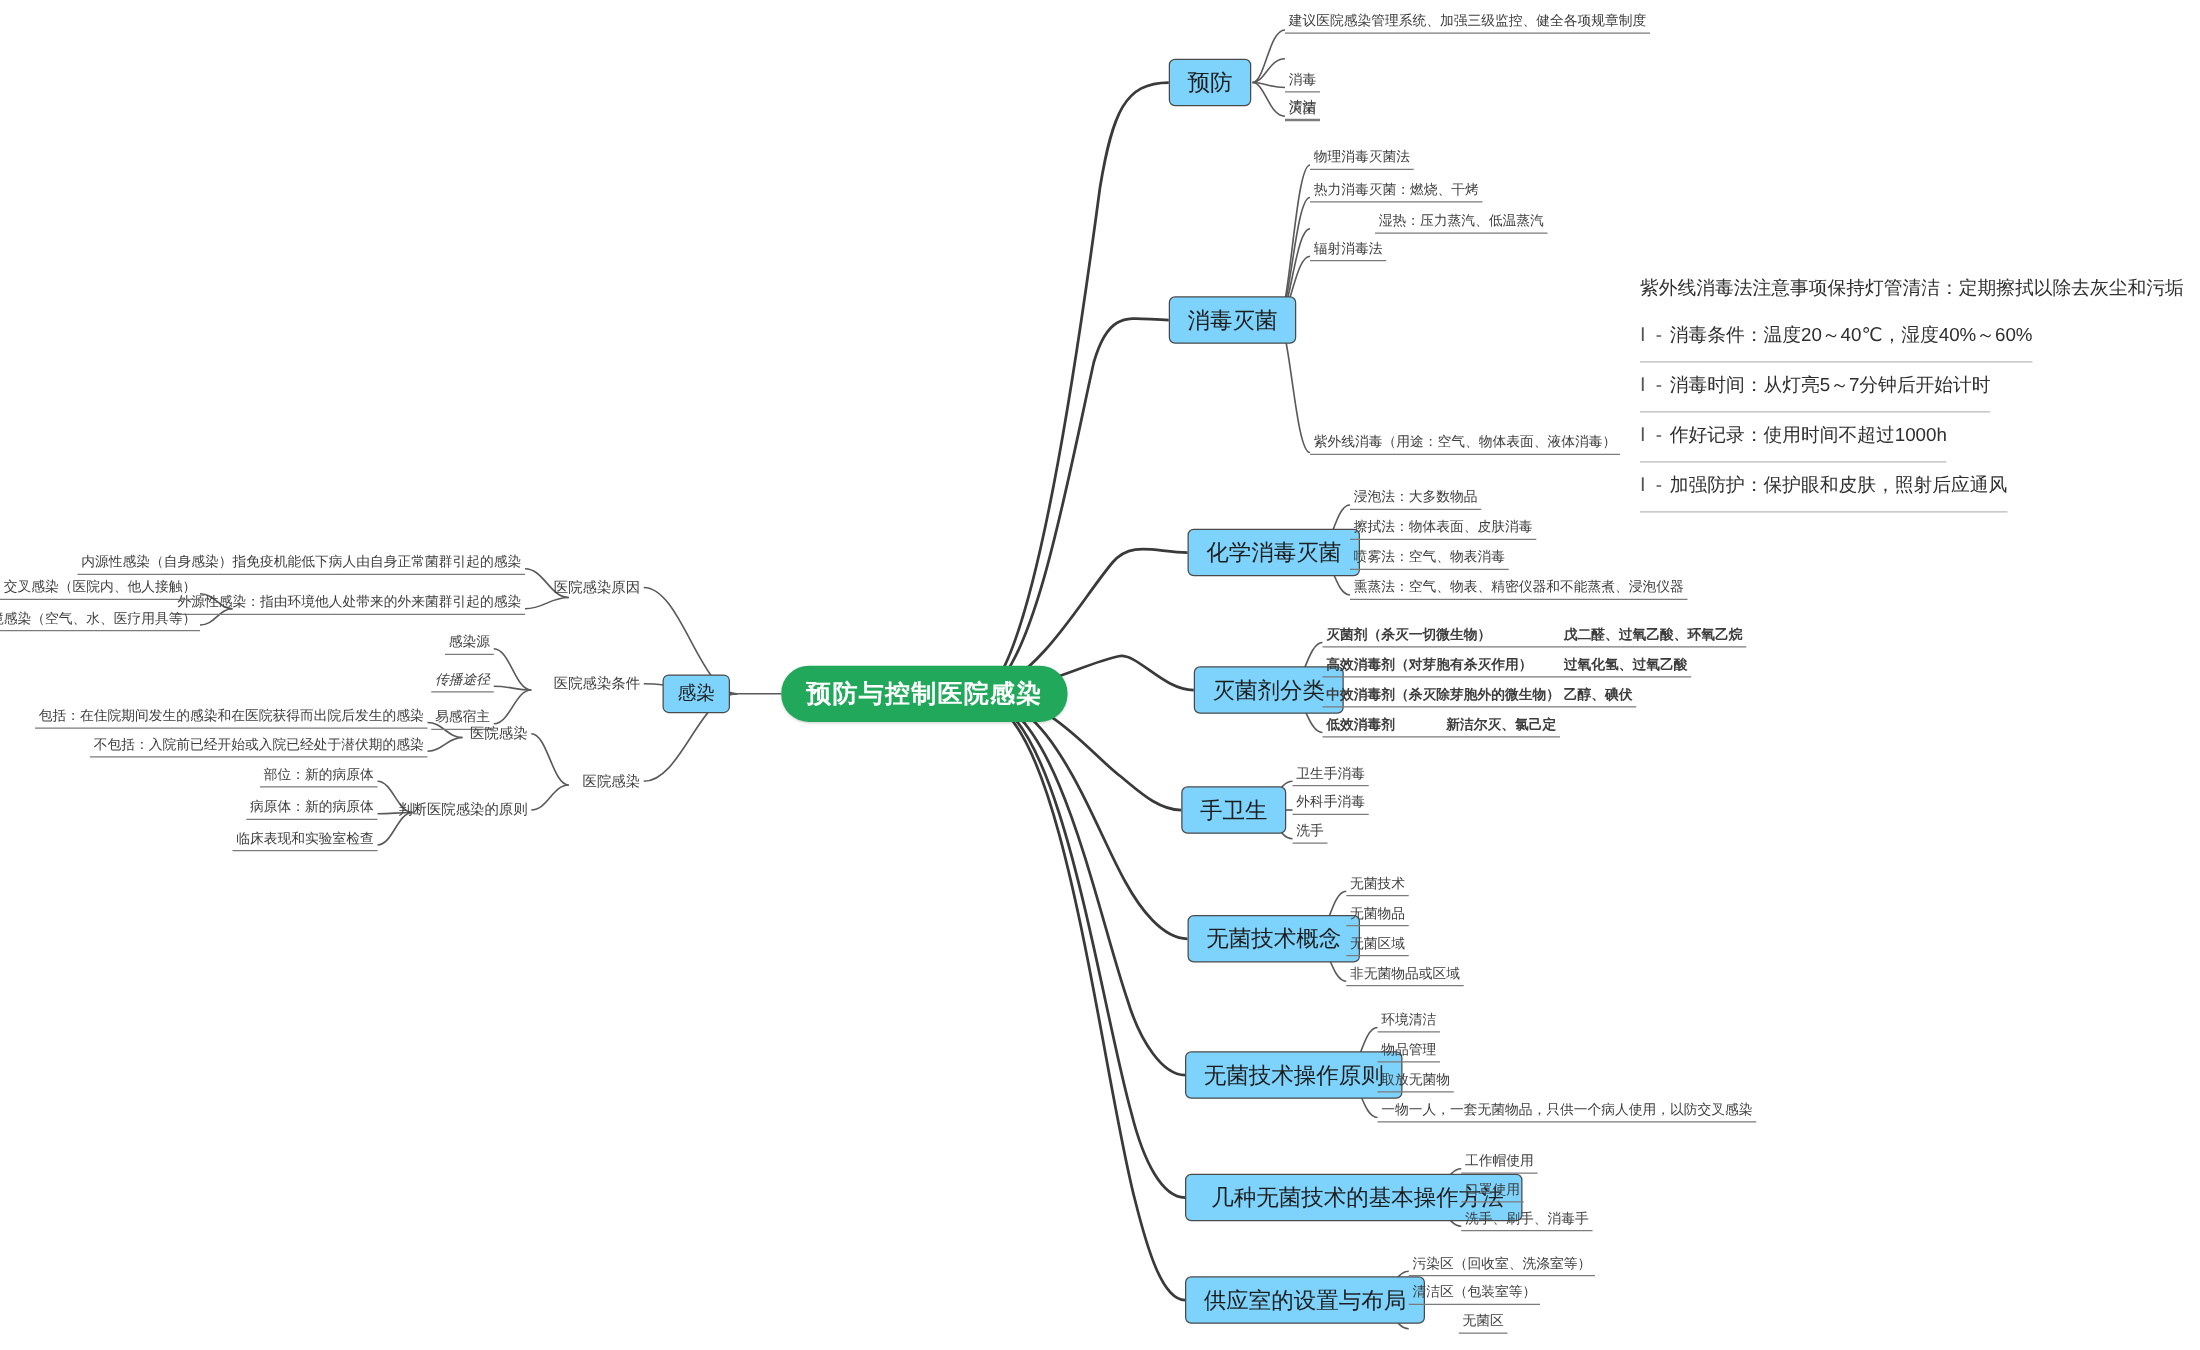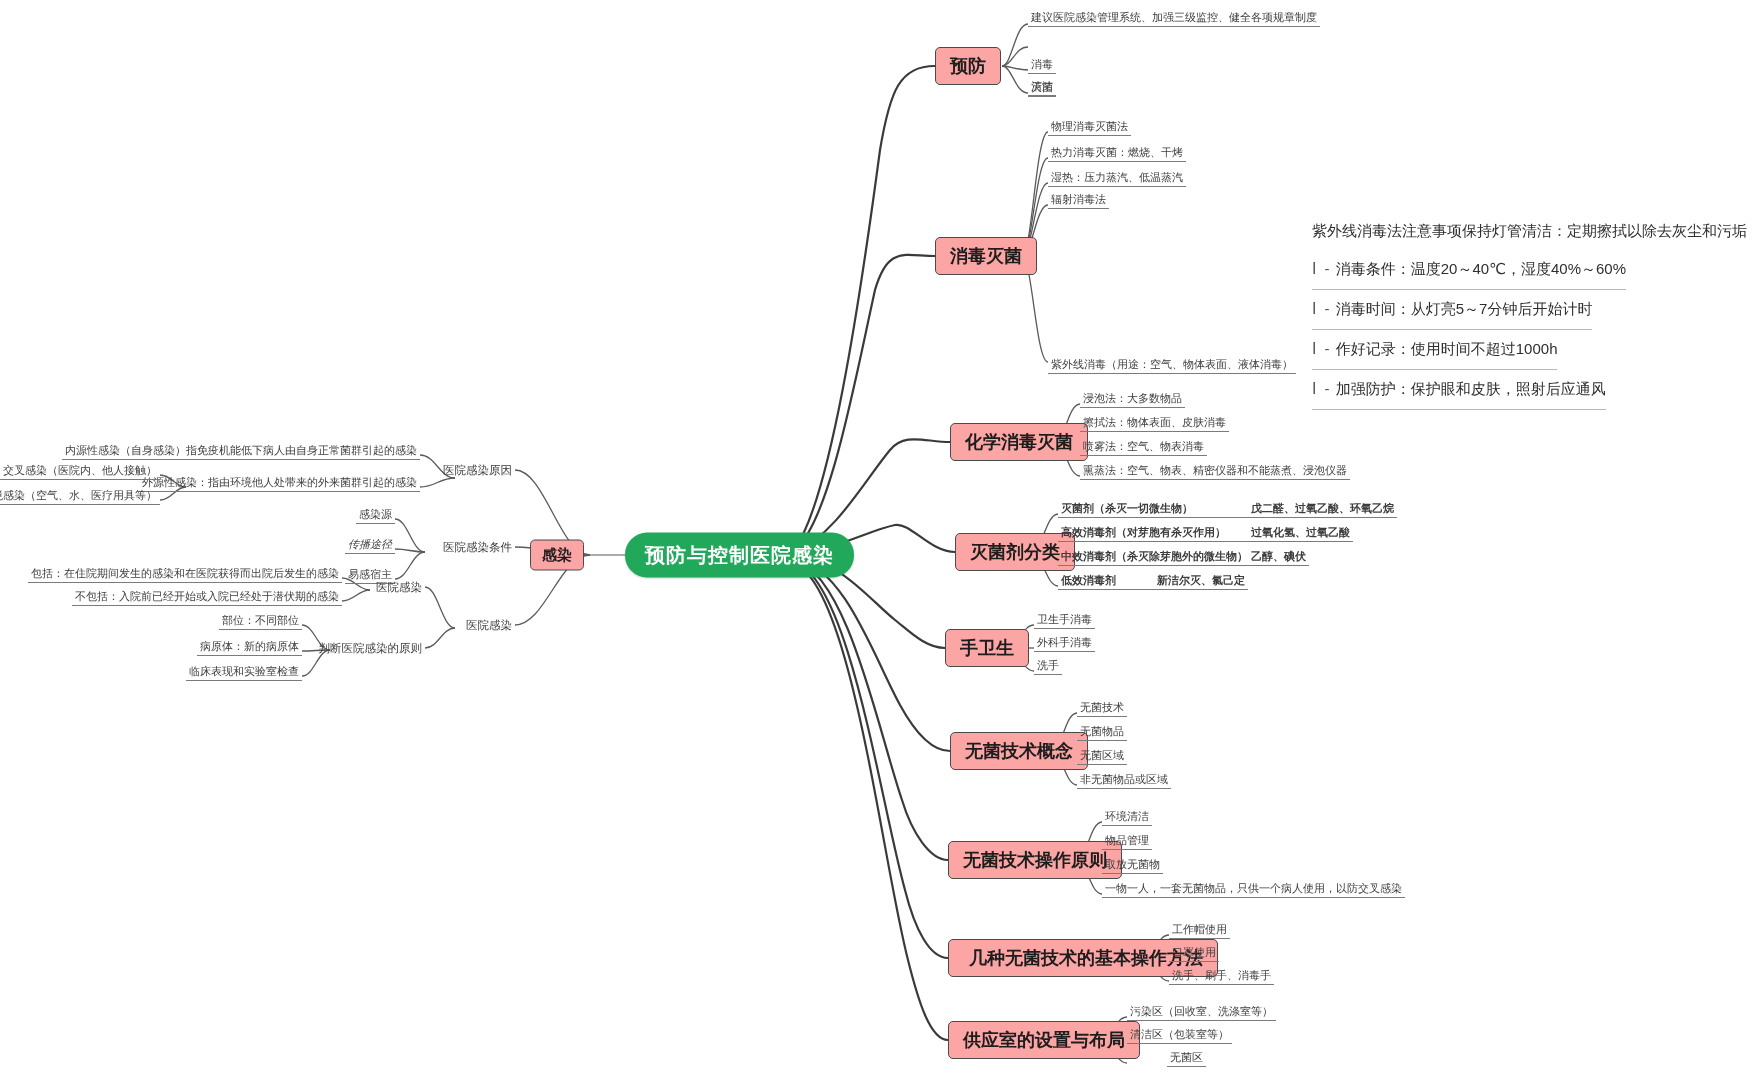--- a/index.html
+++ b/index.html
@@ -22,22 +22,22 @@
   
   .root{
     background:#22A85B;color:#ffffff;font-weight:bold;
     border-radius:22px;padding:9px 20px;font-size:20px;
     box-shadow:0 1px 2px rgba(0,0,0,.18);
     letter-spacing:1px;
     transform:translateY(-50%);
   }
   
   .boxed{
-    background:#fca5a5;border:1.6px solid #4a4a4a;border-radius:5px;
-    padding:6px 14px;font-weight:bold;font-size:18px;color:#1d1d1d;
+    background:#7dd3fc;border:1.6px solid #4a4a4a;border-radius:5px;
+    padding:6px 14px;font-weight:normal;font-size:18px;color:#1d1d1d;
     transform:translateY(-50%);
   }
   .boxed.small{font-size:15px;padding:5px 11px;}
   
   .leaf{
     font-size:11px;color:#3d3d3d;
     border-bottom:1px solid #7b7b7b;
     padding:0 3px 2px 3px;
     transform:translateY(-100%);
     line-height:13px;
@@ -165,44 +165,44 @@
   <div class="node leaf r" style="left:395px;top:524px;">感染源</div>
   <div class="node leaf r" style="left:395px;top:554px;font-style:italic;">传播途径</div>
   <div class="node leaf r" style="left:395px;top:584px;">易感宿主</div>
 
   <div class="node plain r" style="left:425px;top:587px;">医院感染</div>
   <div class="node plain r" style="left:425px;top:648px;">判断医院感染的原则</div>
 
   <div class="node leaf r" style="left:342px;top:583px;">包括：在住院期间发生的感染和在医院获得而出院后发生的感染</div>
   <div class="node leaf r" style="left:342px;top:606px;">不包括：入院前已经开始或入院已经处于潜伏期的感染</div>
 
-  <div class="node leaf r" style="left:302px;top:630px;">部位：不同部位</div>
+  <div class="node leaf r" style="left:302px;top:630px;">部位：新的病原体</div>
   <div class="node leaf r" style="left:302px;top:656px;">病原体：新的病原体</div>
   <div class="node leaf r" style="left:302px;top:681px;">临床表现和实验室检查</div>
 
   <div class="node boxed" style="left:935px;top:66px;">预防</div>
   <div class="node boxed" style="left:935px;top:256px;">消毒灭菌</div>
   <div class="node boxed" style="left:950px;top:442px;">化学消毒灭菌</div>
   <div class="node boxed" style="left:955px;top:552px;">灭菌剂分类</div>
   <div class="node boxed" style="left:945px;top:648px;">手卫生</div>
   <div class="node boxed" style="left:950px;top:751px;">无菌技术概念</div>
   <div class="node boxed" style="left:948px;top:860px;">无菌技术操作原则</div>
   <div class="node boxed" style="left:948px;top:958px;padding-left:20px;">几种无菌技术的基本操作方法</div>
   <div class="node boxed" style="left:948px;top:1040px;">供应室的设置与布局</div>
 
   <div class="node leaf" style="left:1028px;top:27px;">建议医院感染管理系统、加强三级监控、健全各项规章制度</div>
   <div class="node leaf" style="left:1028px;top:51px;margin-top:45px;">清洁</div>
   <div class="node leaf" style="left:1028px;top:74px;">消毒</div>
   <div class="node leaf" style="left:1028px;top:97px;">灭菌</div>
 
   <div class="node leaf" style="left:1048px;top:136px;">物理消毒灭菌法</div>
   <div class="node leaf" style="left:1048px;top:162px;">热力消毒灭菌：燃烧、干烤</div>
-  <div class="node leaf" style="left:1048px;top:187px;">湿热：压力蒸汽、低温蒸汽</div>
+  <div class="node leaf" style="left:1100px;top:187px;">湿热：压力蒸汽、低温蒸汽</div>
   <div class="node leaf" style="left:1048px;top:209px;">辐射消毒法</div>
-  <div class="node leaf" style="left:1048px;top:374px;">紫外线消毒（用途：空气、物体表面、液体消毒）</div>
+  <div class="node leaf" style="left:1048px;top:364px;">紫外线消毒（用途：空气、物体表面、液体消毒）</div>
 
   <div class="node leaf" style="left:1080px;top:408px;">浸泡法：大多数物品</div>
   <div class="node leaf" style="left:1080px;top:432px;">擦拭法：物体表面、皮肤消毒</div>
   <div class="node leaf" style="left:1080px;top:456px;">喷雾法：空气、物表消毒</div>
   <div class="node leaf" style="left:1080px;top:480px;">熏蒸法：空气、物表、精密仪器和不能蒸煮、浸泡仪器</div>
 
   <div class="node leaf" style="left:1058px;top:518px;">
     <span class="pair"><span class="b">灭菌剂（杀灭一切微生物）</span><span>戊二醛、过氧乙酸、环氧乙烷</span></span>
   </div>
   <div class="node leaf" style="left:1058px;top:542px;">

